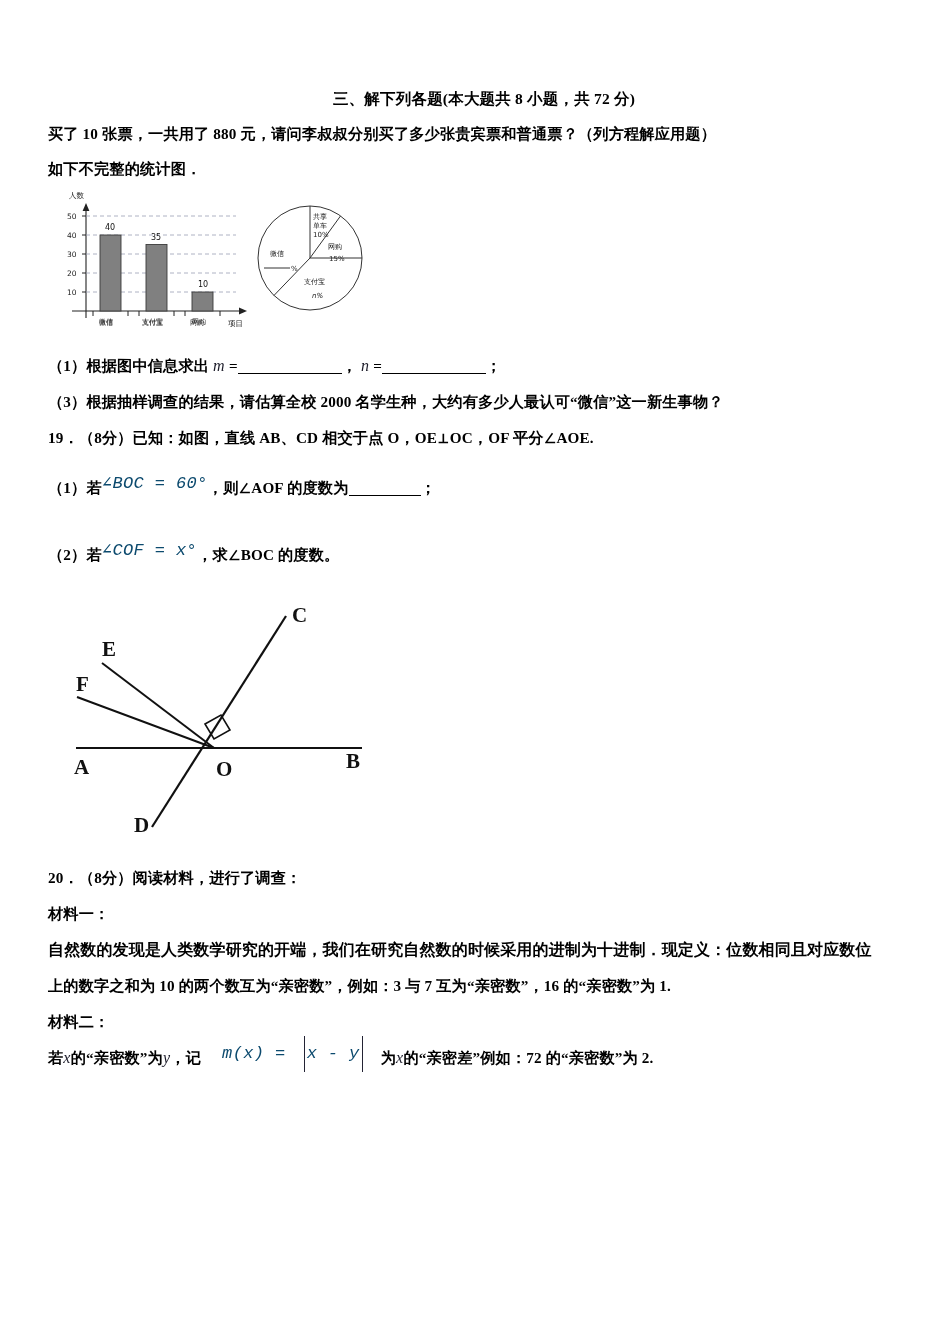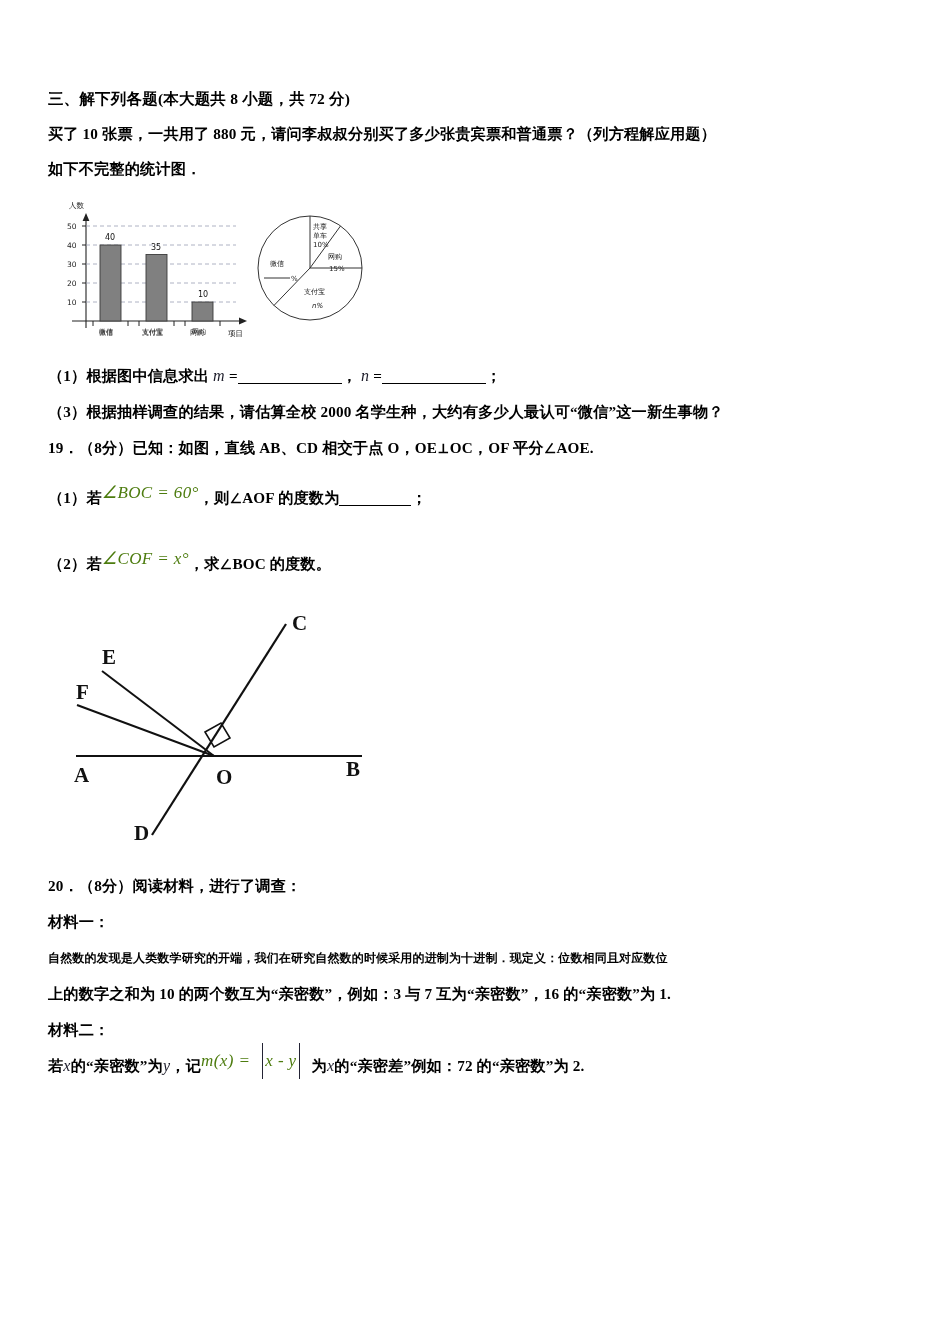--- a/index.html
+++ b/index.html
@@ -28,20 +28,21 @@
     top: 88px;
     width: 872px;
   }
   
   .sect-head {
     font-weight: bold;
     font-size: 15.5px;
     line-height: 22px;
     letter-spacing: 0.2px;
     margin-bottom: 6px;
+    text-align: center;
   }
   .q-line {
     font-weight: bold;
     font-size: 15.2px;
     line-height: 35px;
     letter-spacing: 0.15px;
     white-space: nowrap;
   }
   .sub-line {
     font-weight: bold;
@@ -55,44 +56,44 @@
   
   .mi {
     font-family: "Liberation Serif", serif;
     font-style: italic;
     font-weight: normal;
     font-size: 16px;
     color: #1c1c2a;
     letter-spacing: 0.3px;
   }
   .eqimg {
-    font-family: Liberation Serif, serif;
+    font-family: Liberation Mono, monospace;
     font-style: italic;
     font-weight: normal;
     font-size: 17px;
-    color: #4d7c0f;
+    color: #0c4a6e;
     letter-spacing: 0.4px;
     position: relative;
     top: -5px;
   }
-  .eqimg .fn { font-style: italic; }
+  .eqimg .fn { font-style: italic; margin-left: 21px; }
   .bar-abs {
     display: inline-block;
     border-left: 1.3px solid #232334;
     border-right: 1.3px solid #232334;
     padding: 0 2px;
-    margin: 0 12px;
+    margin: 0 18px;
   }
 
   
   .fig-stats {
     position: relative;
     width: 320px;
     height: 148px;
-    margin: 10px 0 2px 10px;
+    margin: 0 0 2px 10px;
   }
   .barchart { position: absolute; left: 0; top: 0; width: 205px; height: 148px; }
   .piechart { position: absolute; left: 190px; top: 2px; width: 130px; height: 142px; }
 
   
   .fig-geom {
     position: relative;
     width: 330px;
     height: 238px;
     margin: 22px 0 0 16px;
@@ -288,19 +289,19 @@
       <text class="lbl" x="152" y="180">O</text>
       <text class="lbl" x="282" y="172">B</text>
       <text class="lbl" x="70" y="236">D</text>
     </svg>
   </div>
 
   <div class="spacer-20"></div>
 
   <div class="sub-line"><span>20．</span><span>（8分）</span><span>阅读材料，进行了调查：</span></div>
   <div class="sub-line">材料一：</div>
-  <div class="sub-line" style="font-size:12px;">自然数的发现是人类数学研究的开端，我们在研究自然数的时候采用的进制为十进制．现定义：位数相同且对应数位</div>
+  <div class="sub-line" style="font-size:16px;">自然数的发现是人类数学研究的开端，我们在研究自然数的时候采用的进制为十进制．现定义：位数相同且对应数位</div>
   <div class="sub-line">上的数字之和为 10 的两个数互为“亲密数”，例如：3 与 7 互为“亲密数”，16 的“亲密数”为 1.</div>
   <div class="sub-line">材料二：</div>
   <div class="sub-line"><span>若</span><span class="mi">x</span><span>的“亲密数”为</span><span class="mi">y</span><span>，记</span><span class="eqimg"><span class="fn">m(x) =</span><span class="bar-abs">x - y</span></span><span>为</span><span class="mi">x</span><span>的“亲密差”例如：72 的“亲密数”为 2.</span></div>
 
  </div>
 </div>
 
 </body></html>

